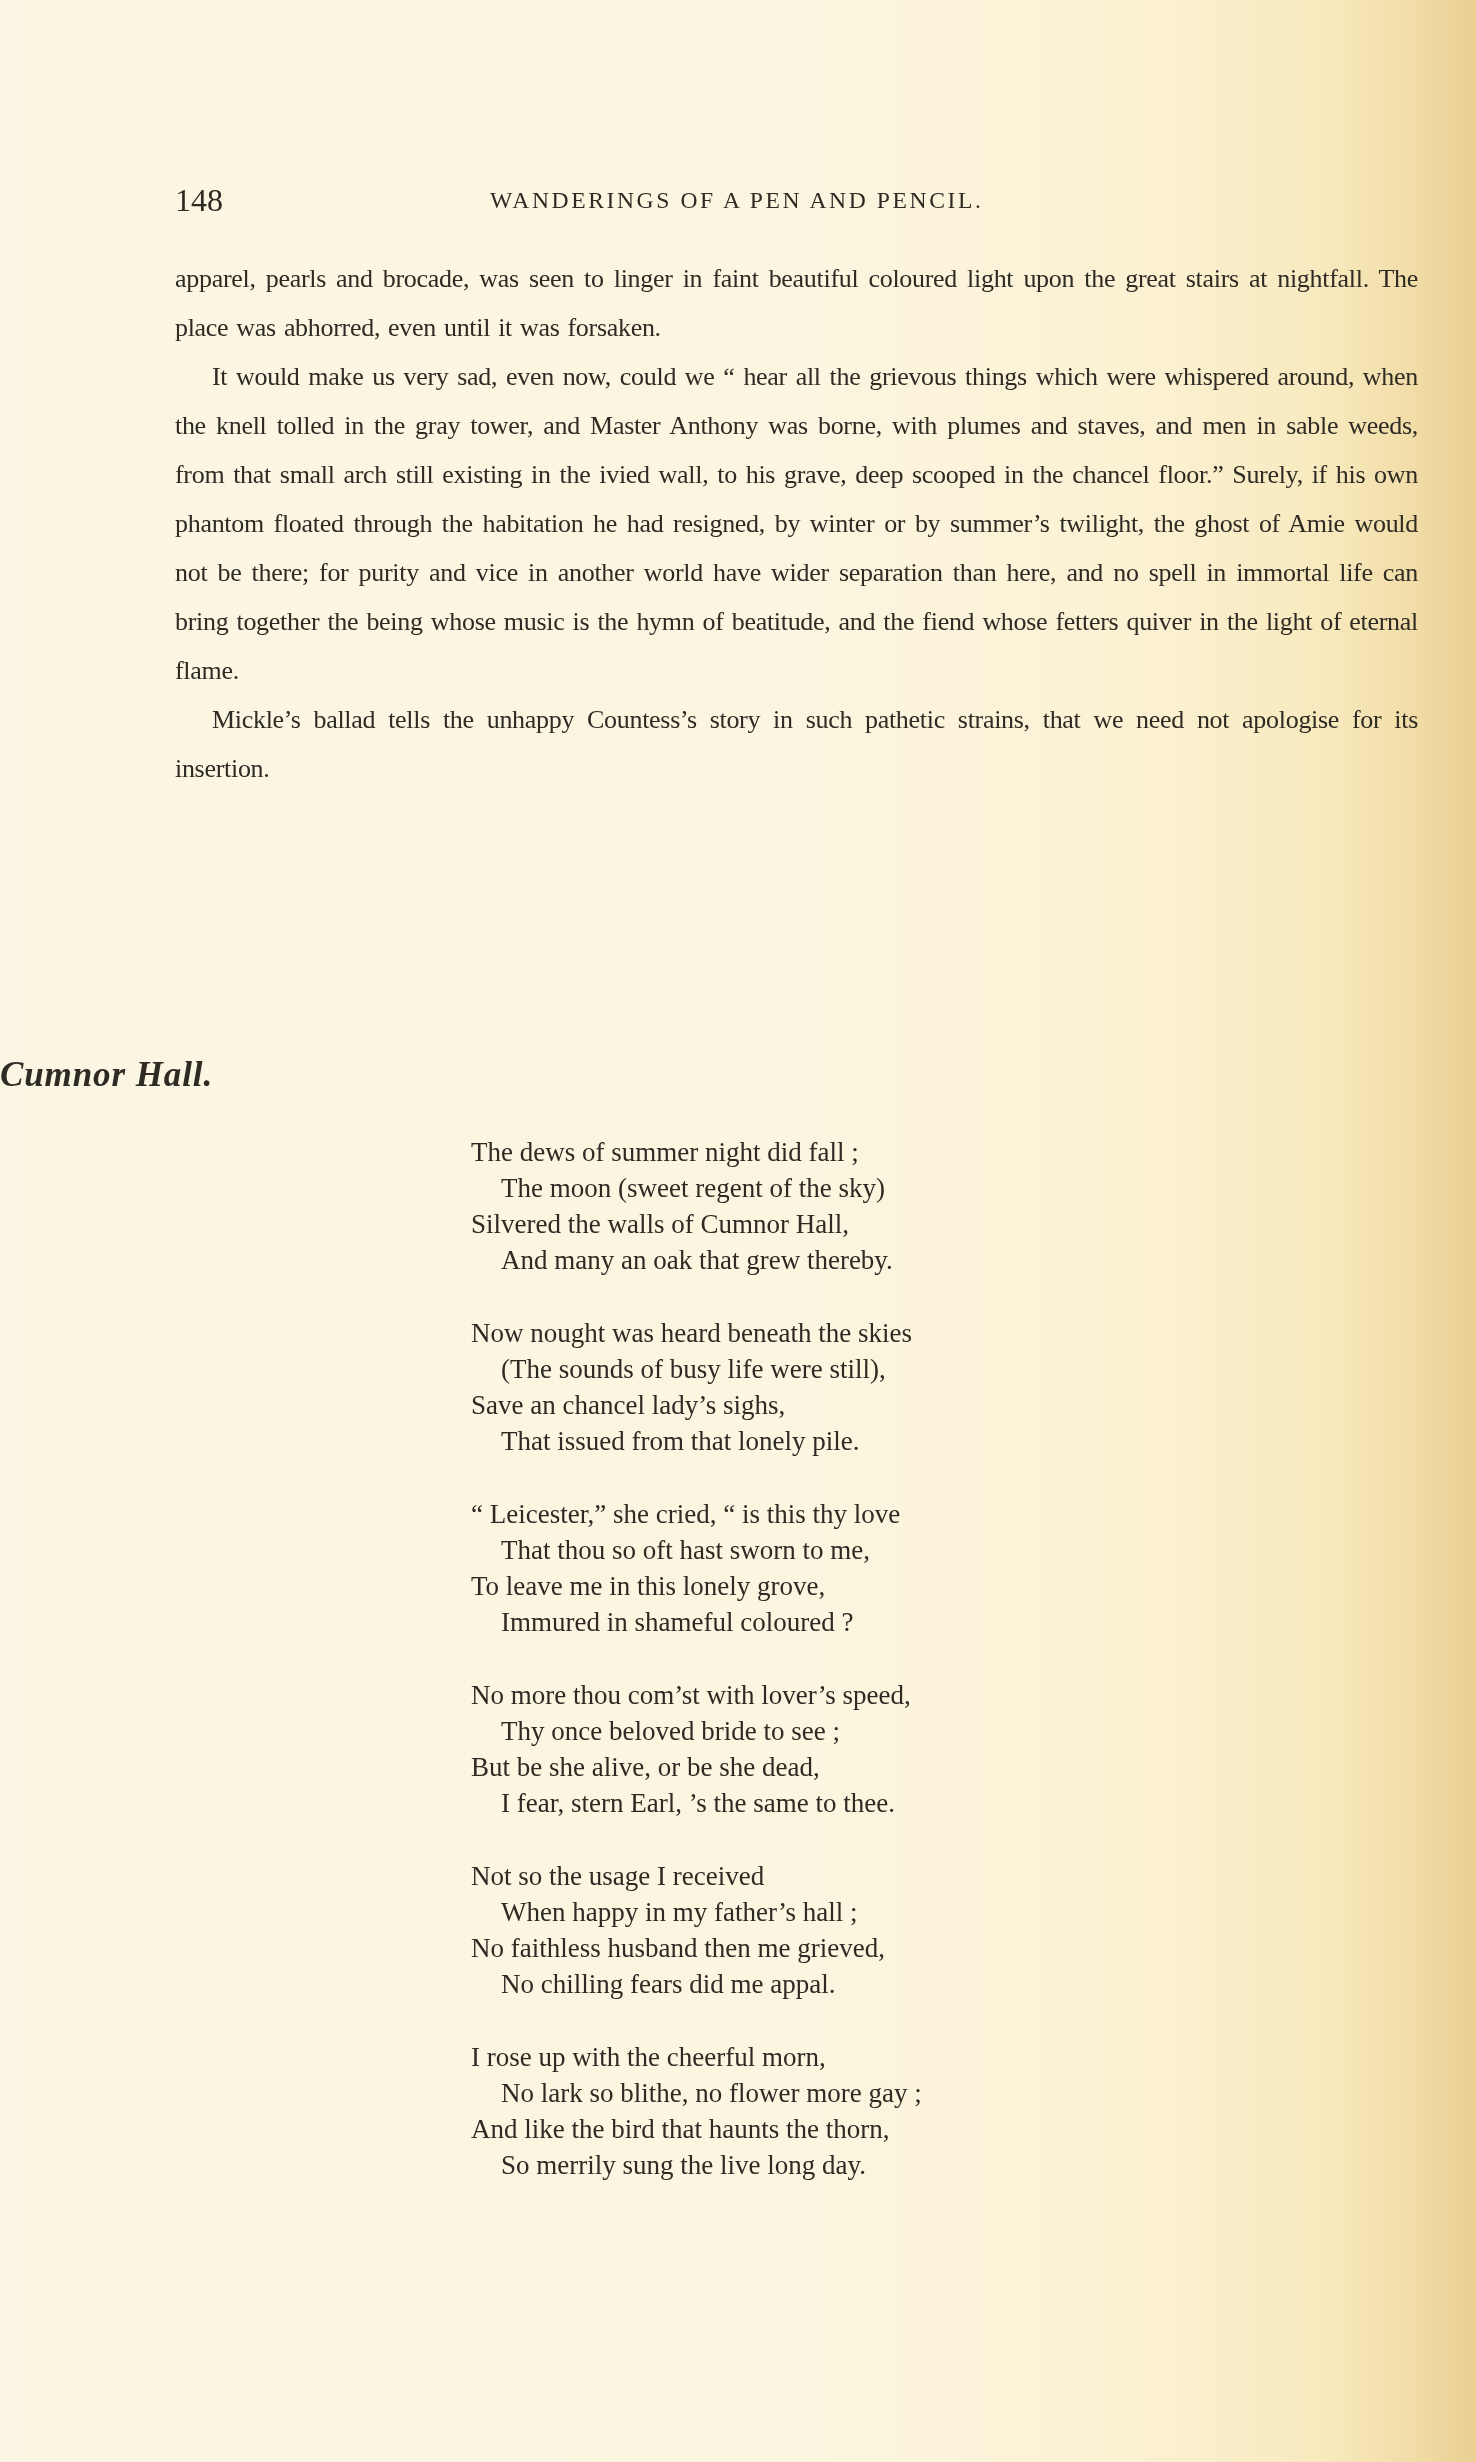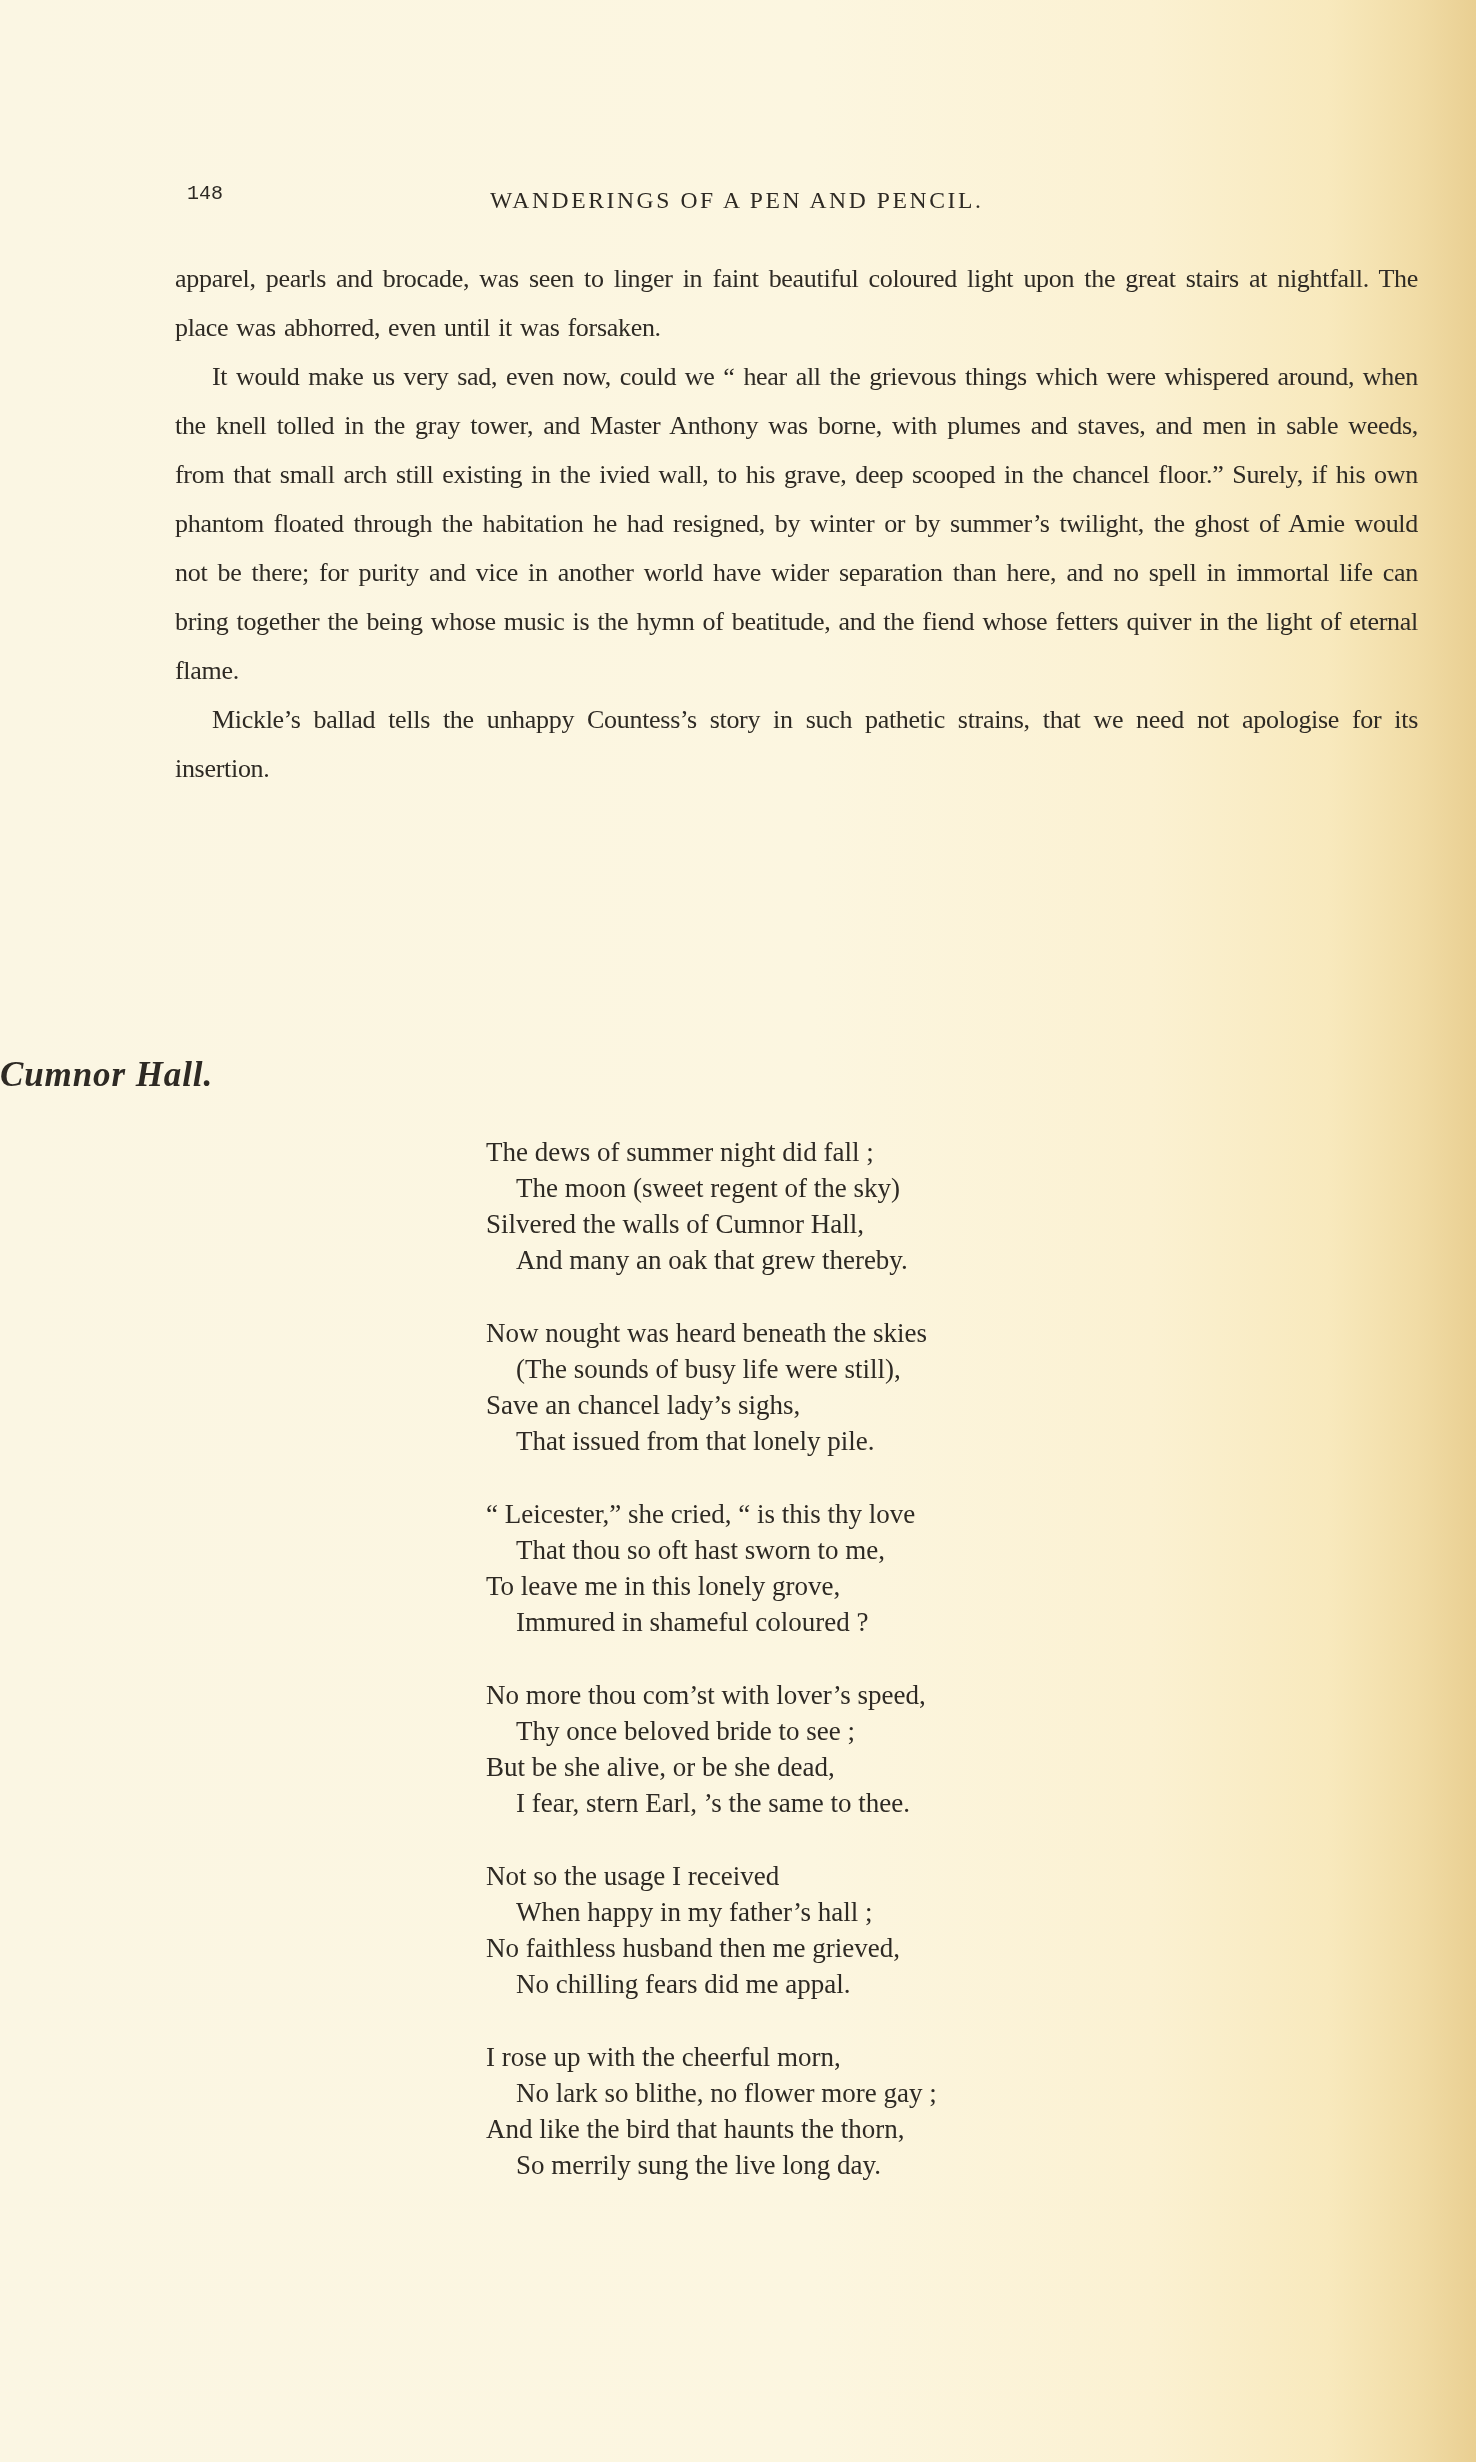--- a/index.html
+++ b/index.html
@@ -15,25 +15,24 @@
   }
   .header {
     position: absolute;
     top: 182px;
     left: 175px;
     width: 1243px;
     height: 44px;
   }
   .page-number {
     position: absolute;
-    left: 12px;
+    left: 0;
     top: 0;
-    font-size: 20px;
+    font-size: 32px;
     letter-spacing: 0px;
-    font-family: Liberation Mono, monospace;
   }
   .running-head {
     position: absolute;
     left: 315px;
     top: 5.3px;
     font-size: 23.6px;
     letter-spacing: 2.6px;
     text-transform: uppercase;
   }
   .prose {
@@ -59,21 +58,21 @@
     width: 1477px;
     text-align: left;
     font-size: 35px;
     font-weight: bold;
     font-style: italic;
     letter-spacing: 0.9px;
   }
   .poem {
     position: absolute;
     top: 1134px;
-    left: 486px;
+    left: 471px;
     font-size: 27px;
     line-height: 36px;
   }
   .stanza { margin-bottom: 37px; }
   .verse { white-space: nowrap; }
   .verse.in { padding-left: 30px; }
 </style>
 </head>
 <body>
 

